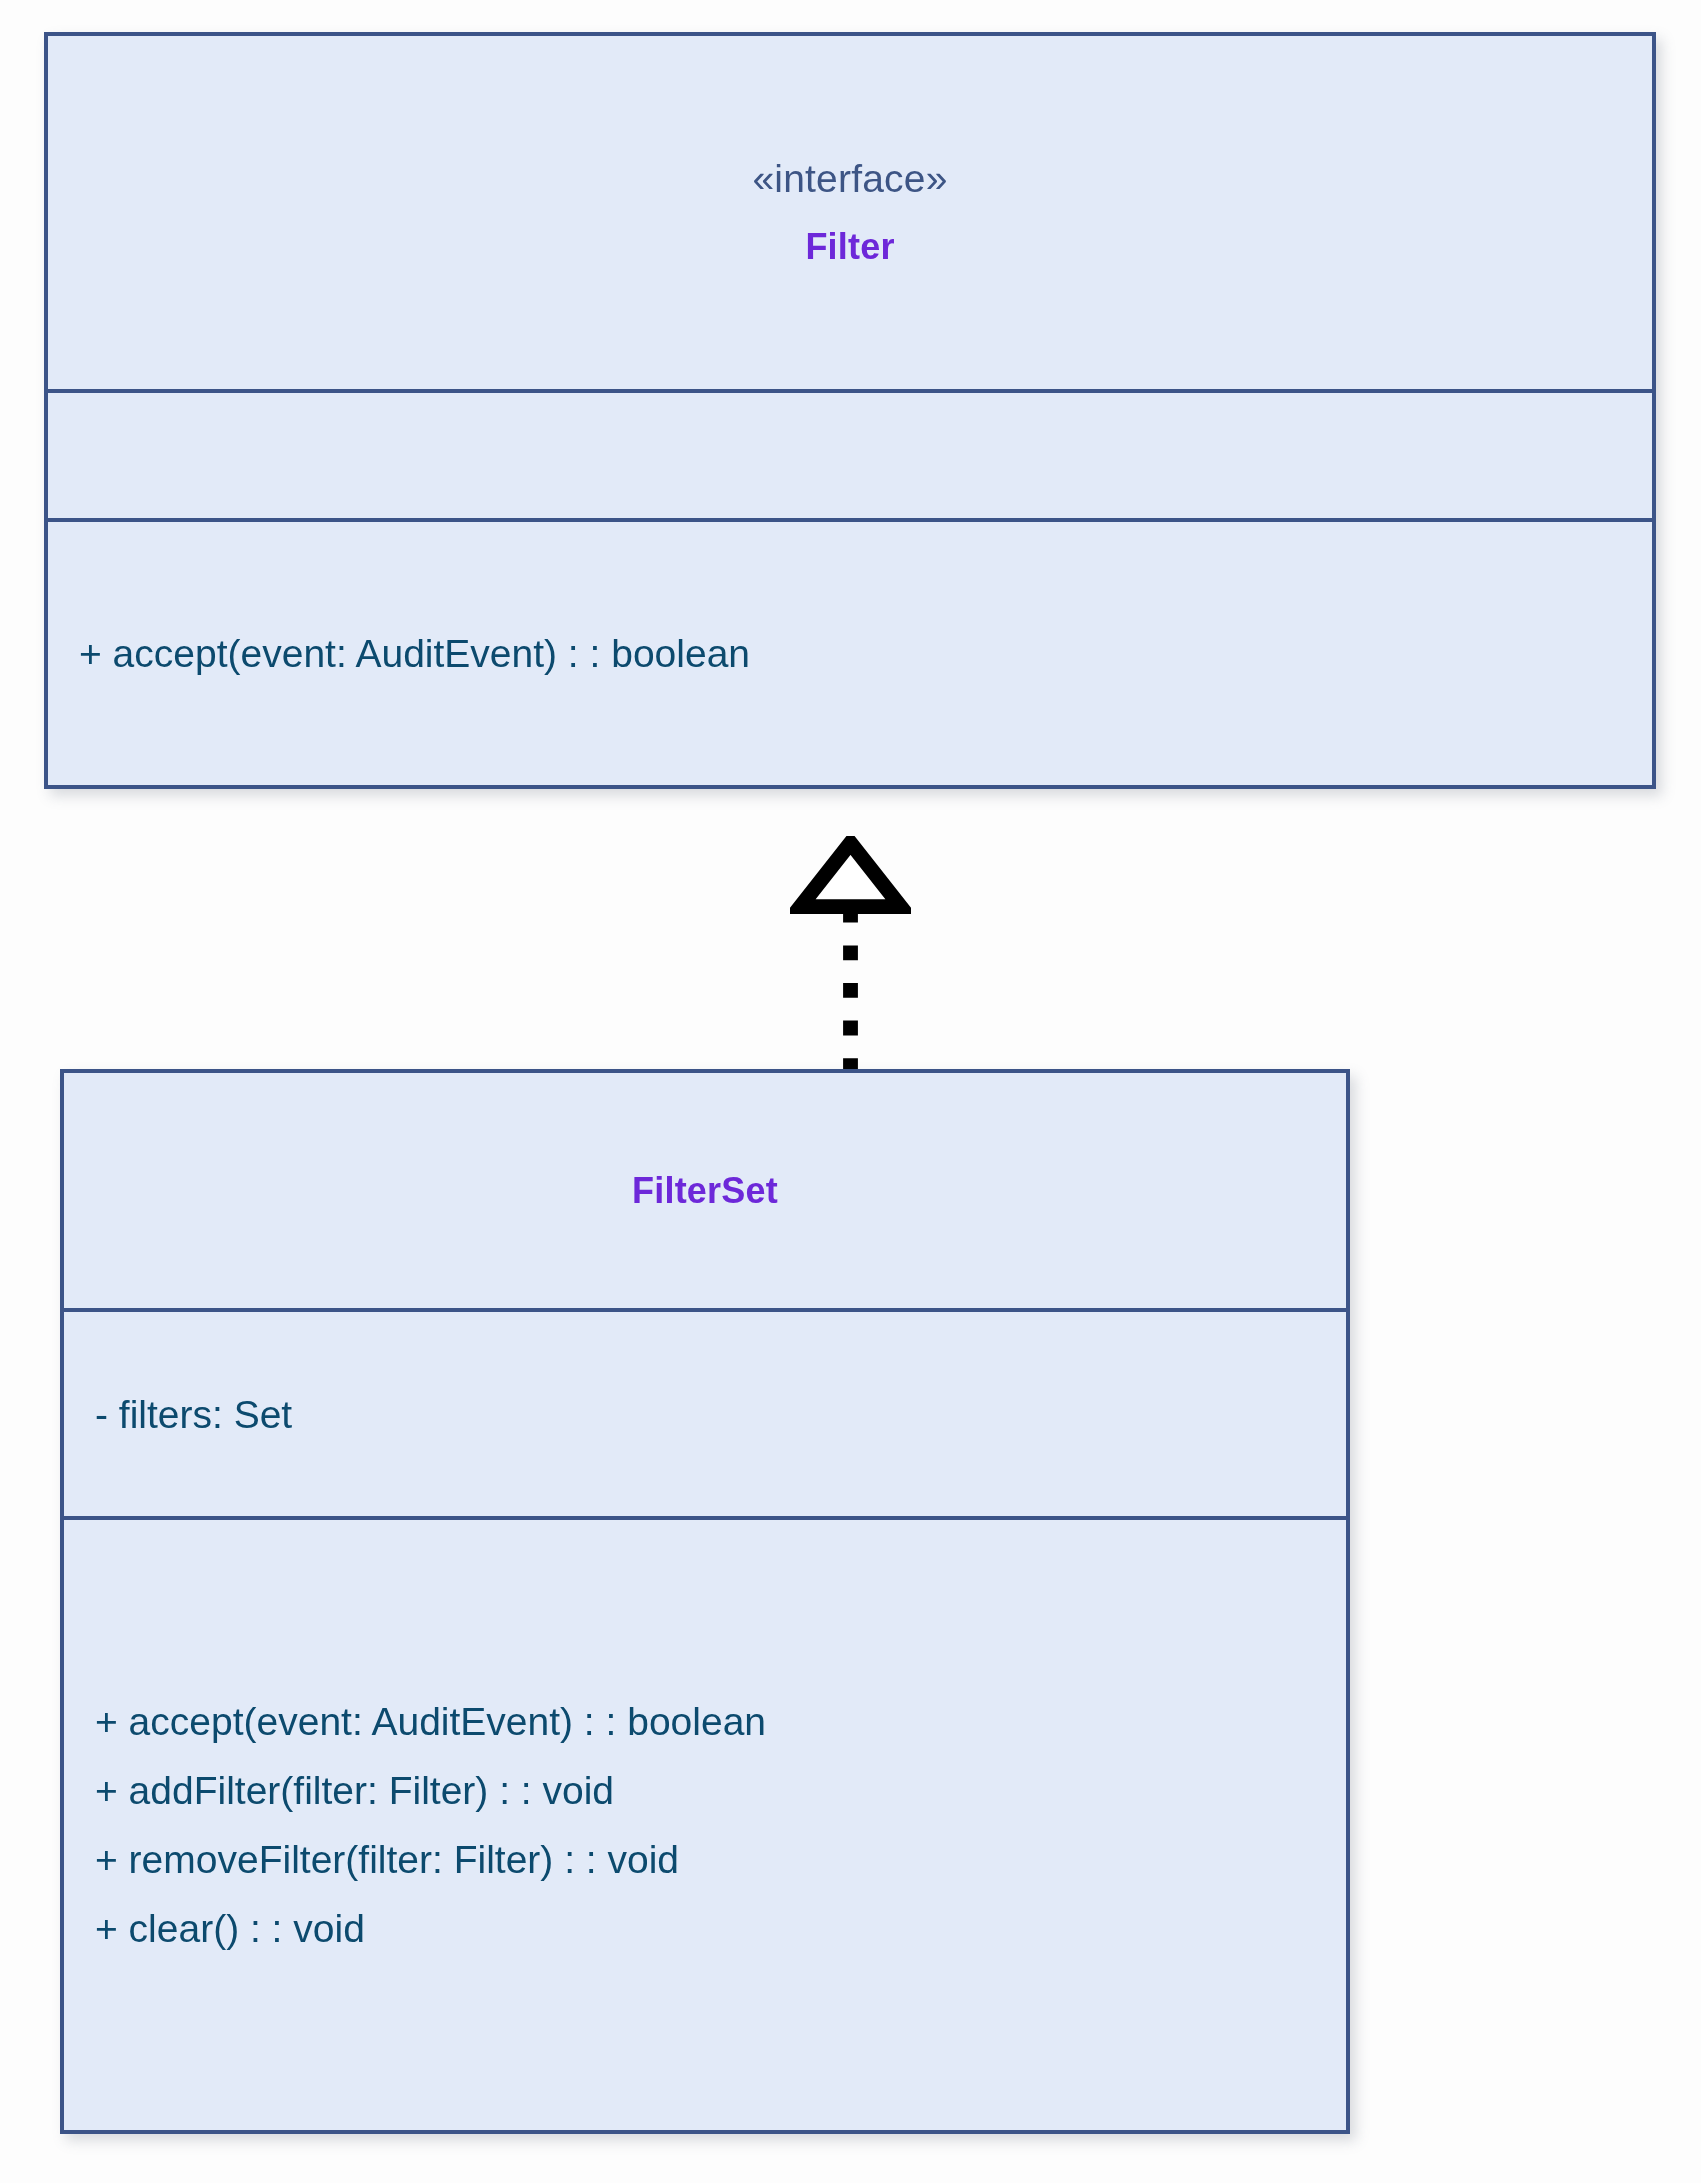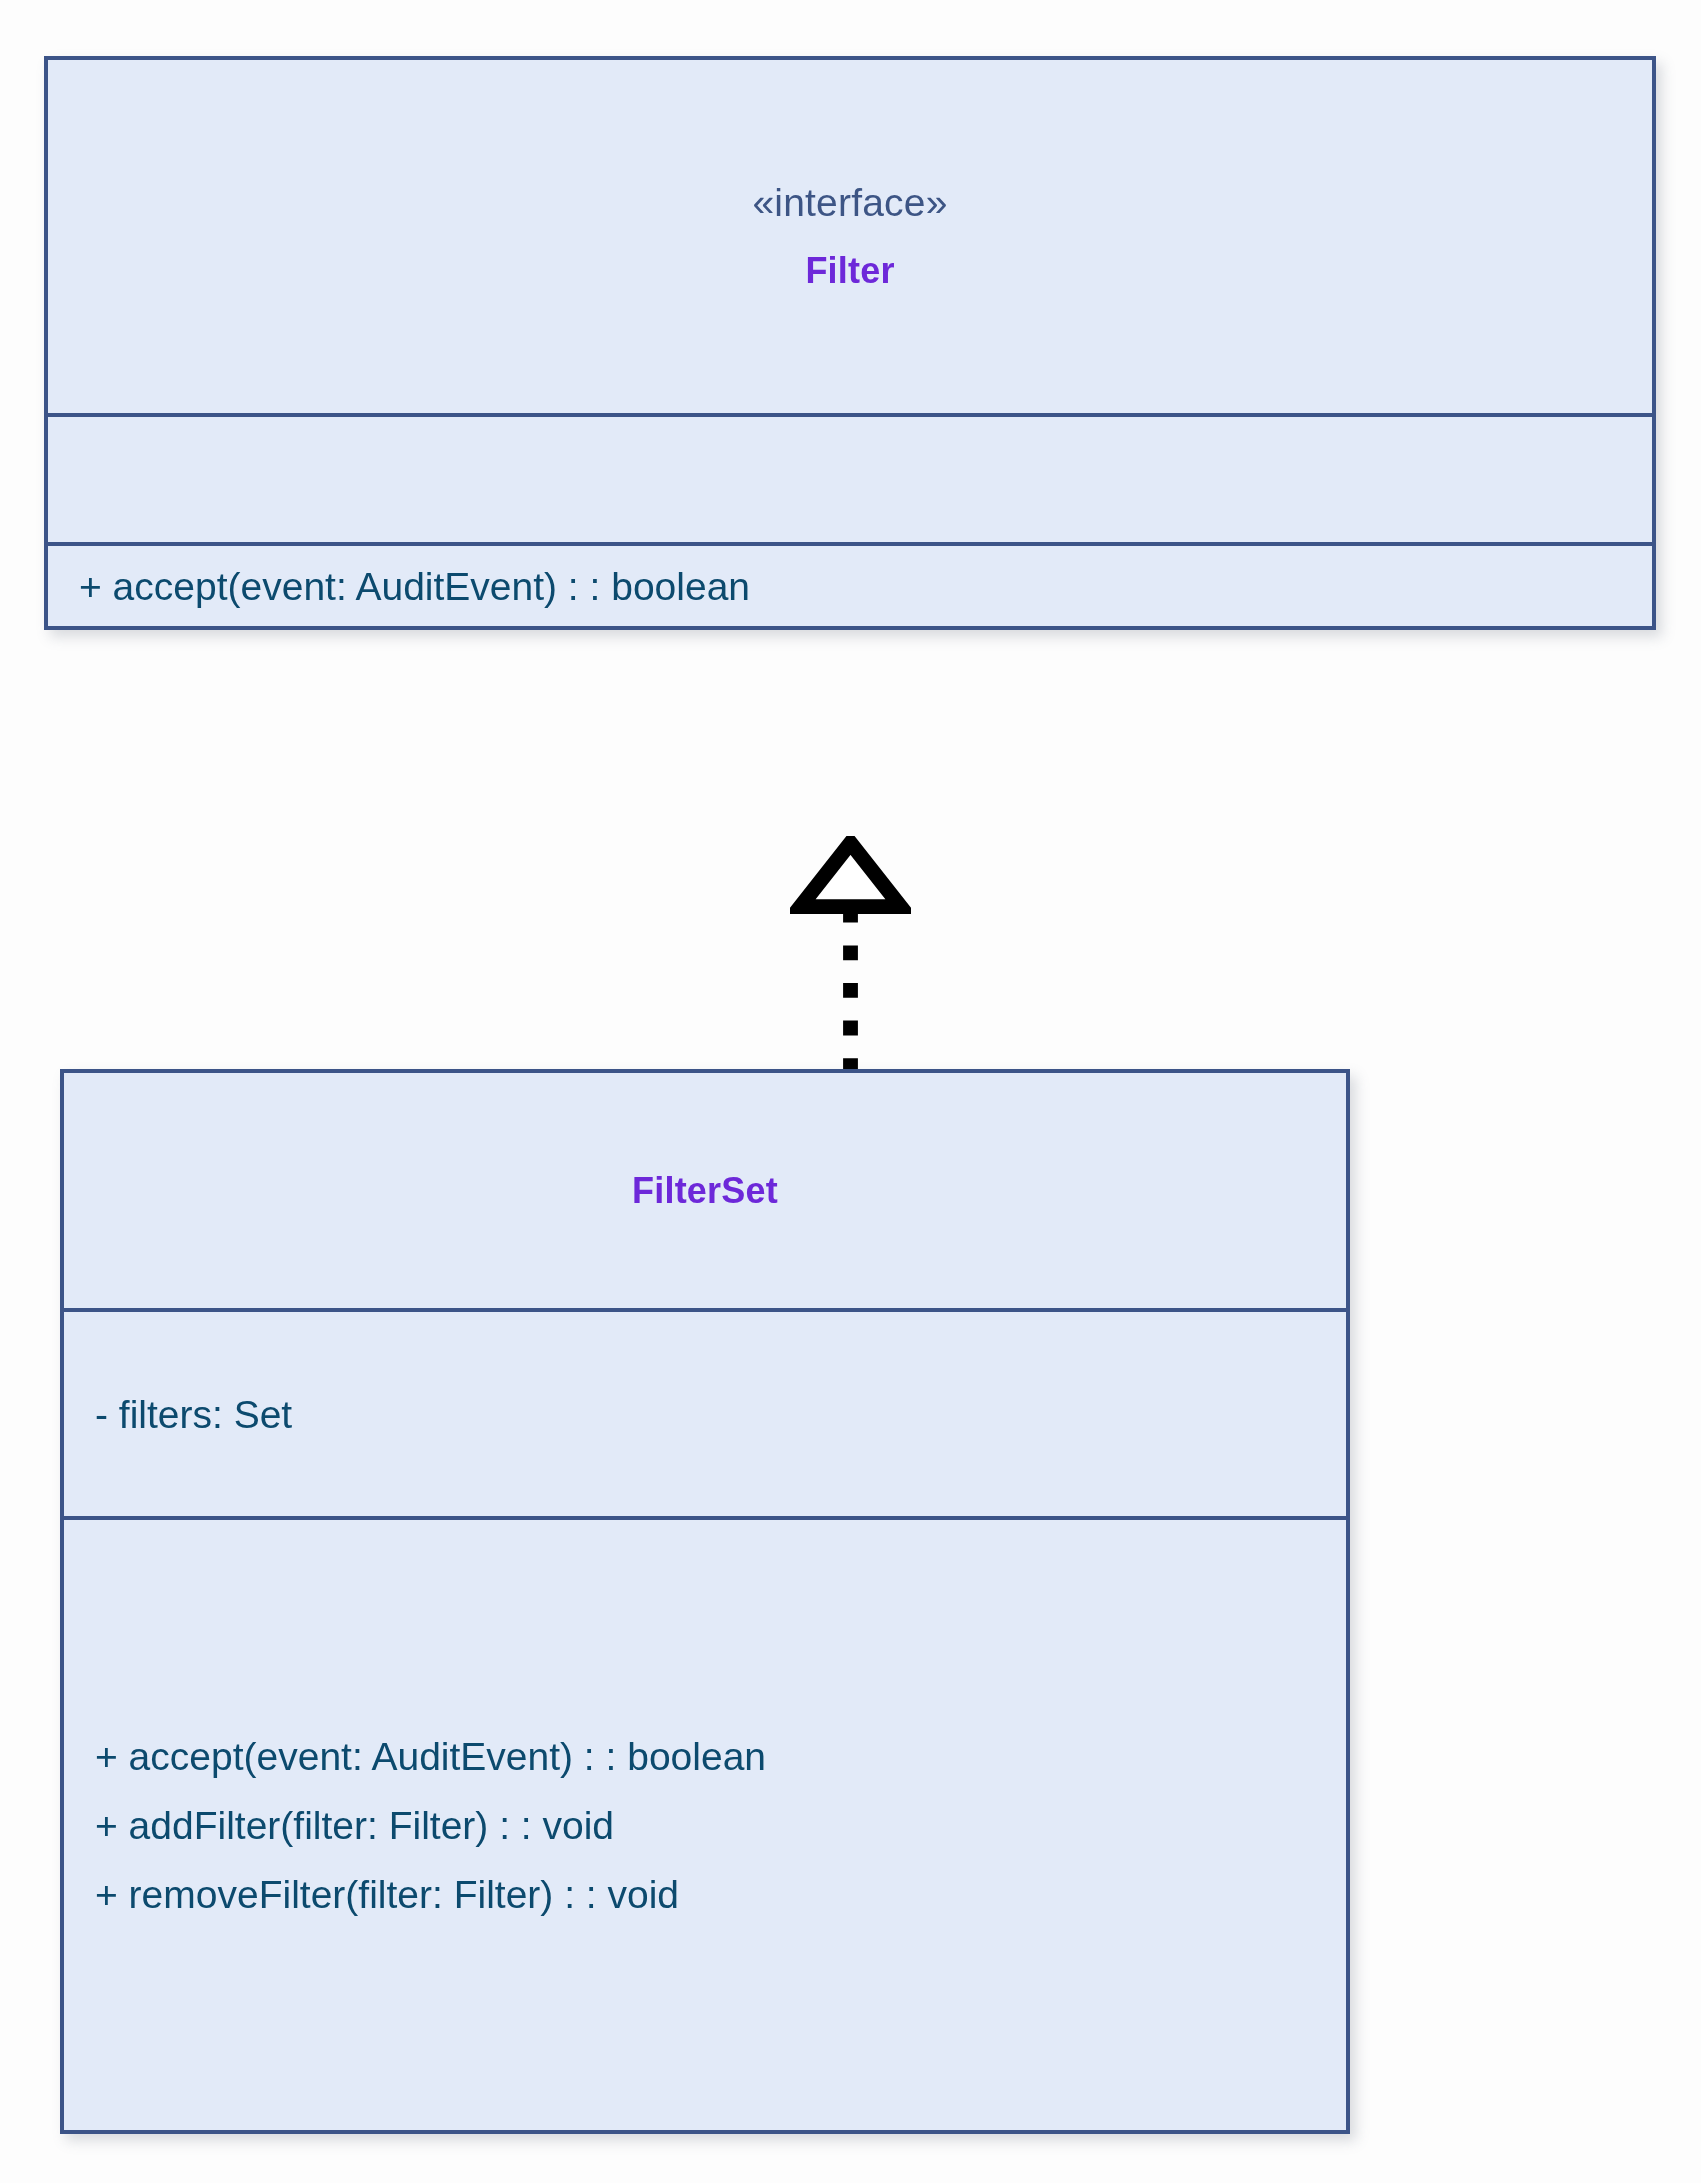--- a/index.html
+++ b/index.html
@@ -87,23 +87,23 @@
     padding: 15px 0;
   }
 
   .compartment-empty {
     
   }
 
   
   #filter-class {
     left: 44px;
-    top: 56px;
+    top: 32px;
     width: 1612px;
-    height: 574px;
+    height: 757px;
   }
   #filter-header     { height: 353px; }
   #filter-attributes { height: 129px; }
   #filter-methods    { flex: 1 1 auto; }
 
   
   #filterset-class {
     left: 60px;
     top: 1069px;
     width: 1290px;
@@ -164,18 +164,19 @@
     </div>
 
     <div class="uml-compartment compartment-members" id="filterset-attributes">
       <div class="member-line">- filters: Set</div>
     </div>
 
     <div class="uml-compartment compartment-members" id="filterset-methods">
       <div class="member-line">+ accept(event: AuditEvent) : : boolean</div>
       <div class="member-line">+ addFilter(filter: Filter) : : void</div>
       <div class="member-line">+ removeFilter(filter: Filter) : : void</div>
+      <div class="member-line">+ clear() : : void</div>
     </div>
 
   </div>
 
 </div>
 
 
 </body></html>

